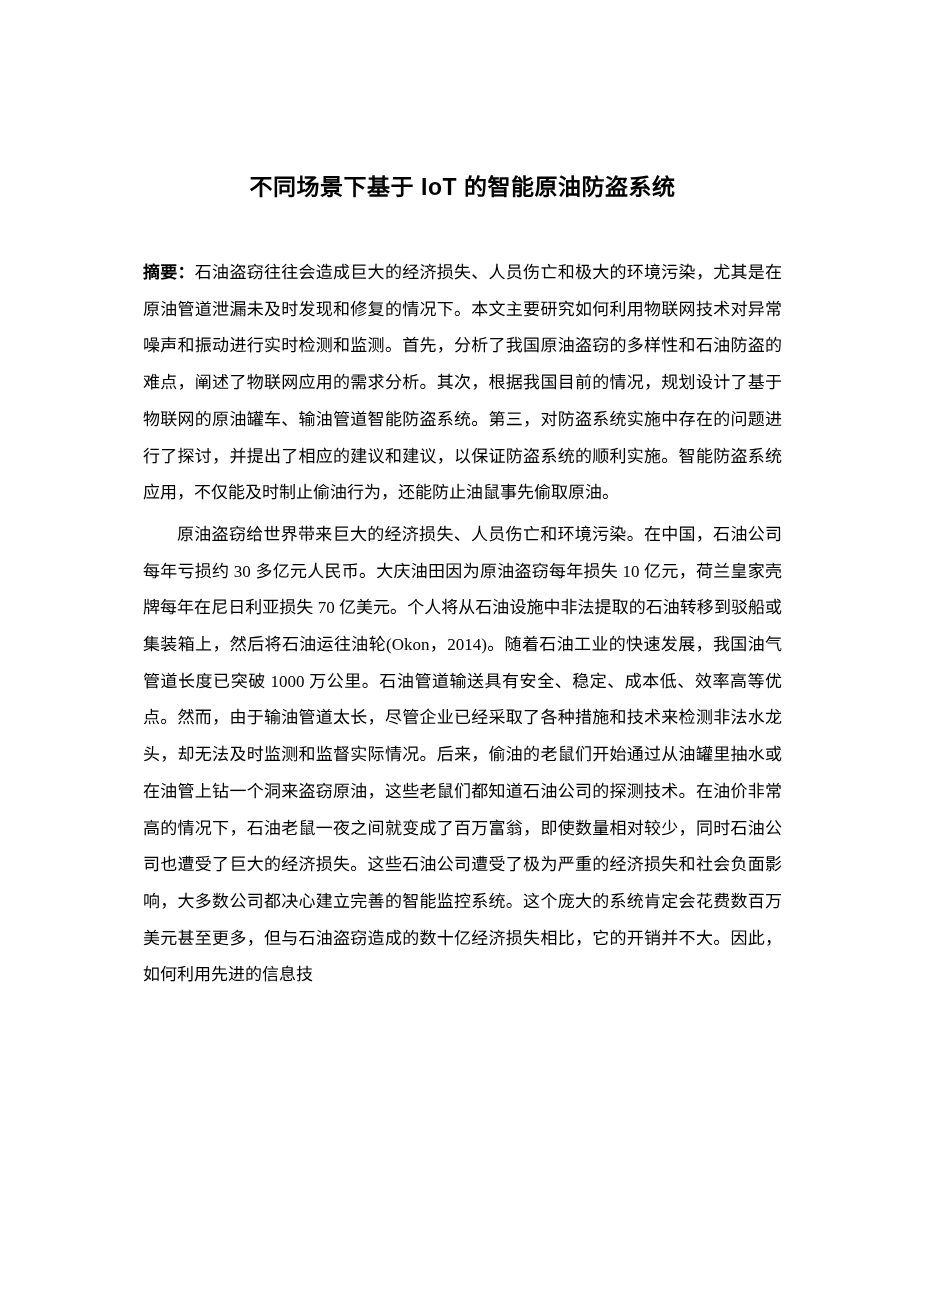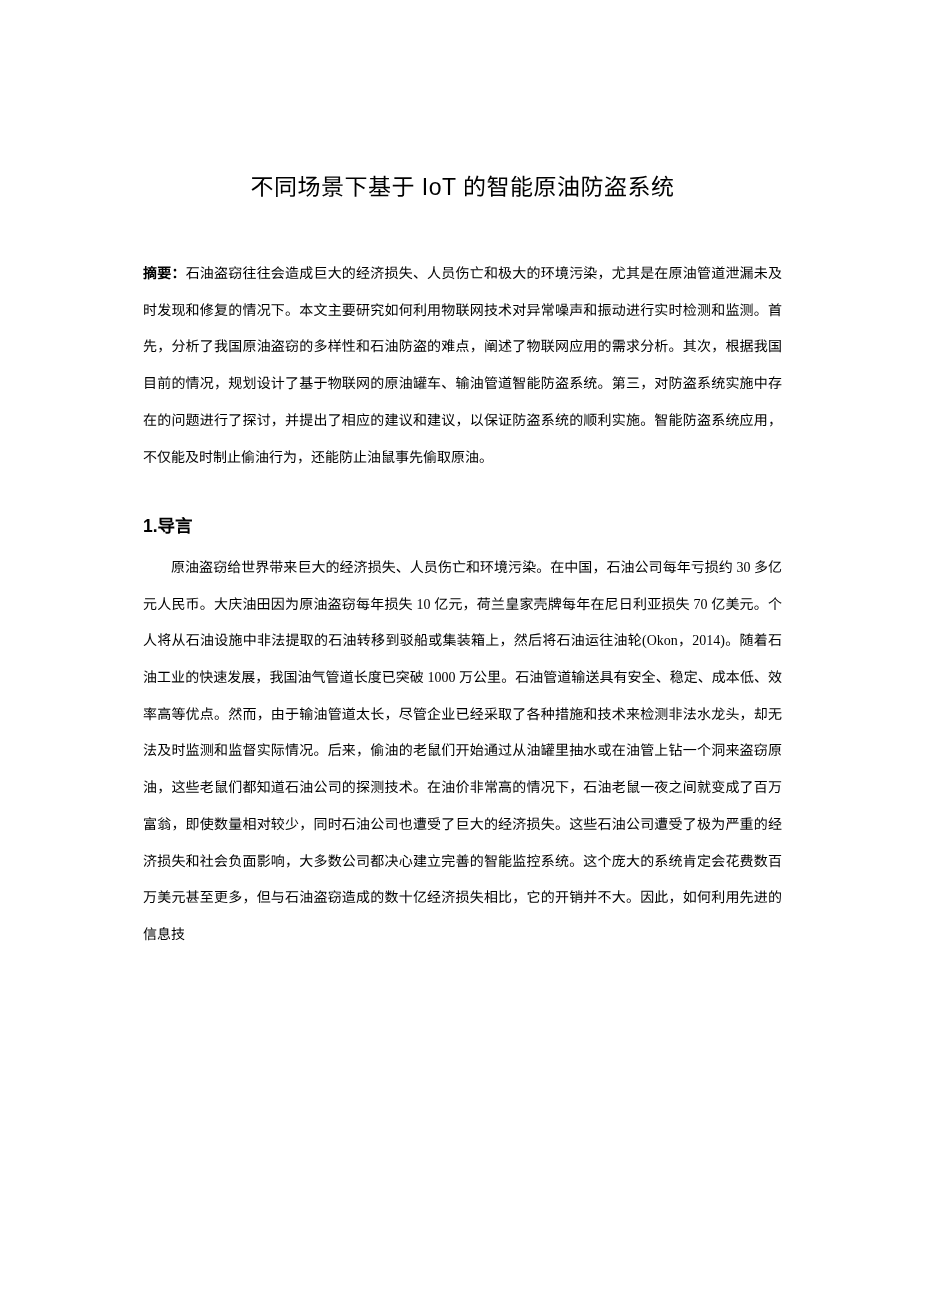--- a/index.html
+++ b/index.html
@@ -17,31 +17,31 @@
   .content {
     position: absolute;
     left: 143px;
     top: 0;
     width: 639px;
   }
   .doc-title {
     margin: 170px 0 0 0;
     text-align: center;
     font-family: "Liberation Sans", "DejaVu Sans", sans-serif;
-    font-weight: normal;
+    font-weight: bold;
     font-size: 23px;
     line-height: 34px;
     color: #000000;
     letter-spacing: 0.5px;
     white-space: nowrap;
   }
   .para {
     margin: 0;
     font-family: "Liberation Serif", "DejaVu Serif", serif;
-    font-size: 14px;
+    font-size: 17px;
     line-height: 36.7px;
     color: #000000;
     text-align: justify;
     text-justify: inter-ideograph;
   }
   .abstract-para { margin-top: 51px; }
   .keywords-para { margin-top: 38px; }
   .bold-label {
     font-weight: bold;
     font-family: "Liberation Sans", "DejaVu Sans", sans-serif;
@@ -65,18 +65,17 @@
 <div class="page">
   <div class="content">
 
     <h1 class="doc-title">不同场景下基于 IoT 的智能原油防盗系统</h1>
 
     <p class="para abstract-para">
       <span class="bold-label">摘要：</span><span>石油盗窃往往会造成巨大的经济损失、人员伤亡和极大的环境污染，尤其是在原油管道泄漏未及时发现和修复的情况下。本文主要研究如何利用物联网技术对异常噪声和振动进行实时检测和监测。首先，分析了我国原油盗窃的多样性和石油防盗的难点，阐述了物联网应用的需求分析。其次，根据我国目前的情况，规划设计了基于物联网的原油罐车、输油管道智能防盗系统。第三，对防盗系统实施中存在的问题进行了探讨，并提出了相应的建议和建议，以保证防盗系统的顺利实施。智能防盗系统应用，不仅能及时制止偷油行为，还能防止油鼠事先偷取原油。</span>
     </p>
 
 
-    <h2 class="section-heading">1.导言</h2>
 
     <p class="para intro-para">原油盗窃给世界带来巨大的经济损失、人员伤亡和环境污染。在中国，石油公司每年亏损约 30 多亿元人民币。大庆油田因为原油盗窃每年损失 10 亿元，荷兰皇家壳牌每年在尼日利亚损失 70 亿美元。个人将从石油设施中非法提取的石油转移到驳船或集装箱上，然后将石油运往油轮(Okon，2014)。随着石油工业的快速发展，我国油气管道长度已突破 1000 万公里。石油管道输送具有安全、稳定、成本低、效率高等优点。然而，由于输油管道太长，尽管企业已经采取了各种措施和技术来检测非法水龙头，却无法及时监测和监督实际情况。后来，偷油的老鼠们开始通过从油罐里抽水或在油管上钻一个洞来盗窃原油，这些老鼠们都知道石油公司的探测技术。在油价非常高的情况下，石油老鼠一夜之间就变成了百万富翁，即使数量相对较少，同时石油公司也遭受了巨大的经济损失。这些石油公司遭受了极为严重的经济损失和社会负面影响，大多数公司都决心建立完善的智能监控系统。这个庞大的系统肯定会花费数百万美元甚至更多，但与石油盗窃造成的数十亿经济损失相比，它的开销并不大。因此，如何利用先进的信息技</p>
 
   </div>
 </div>
 
 </body></html>

